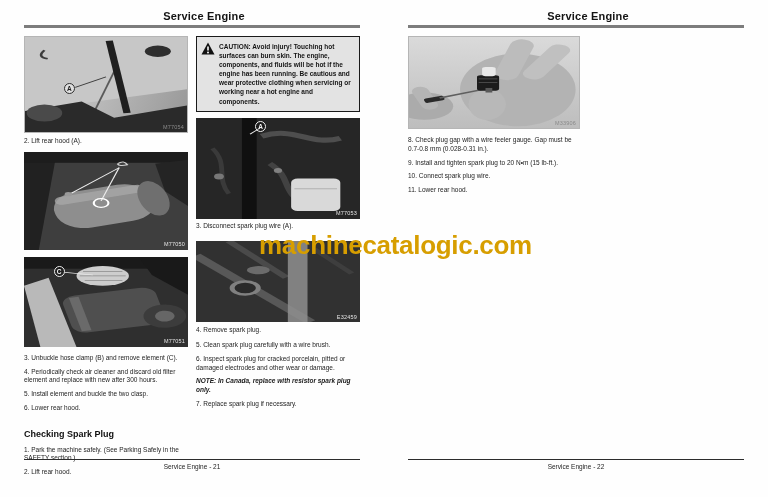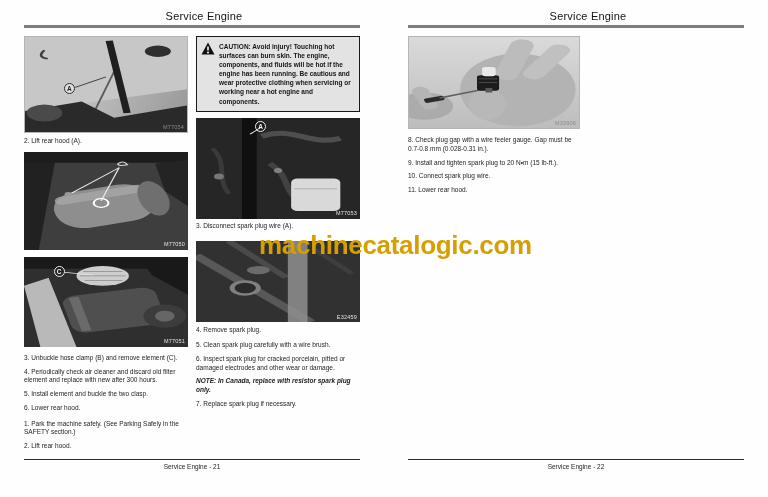--- a/index.html
+++ b/index.html
@@ -8,21 +8,21 @@
     background:#ffffff;
     font-family:"Liberation Sans","DejaVu Sans",sans-serif;
     position:relative; overflow:hidden;
     color:#1a1a1a;
   }
   .sheet { position:absolute; inset:0; background:#fefefe; }
   .page { position:absolute; top:0; width:384px; height:497px; }
   .page-left  { left:0; }
   .page-right { left:384px; }
 
-  .page-title { text-align:center; font-weight:normal; font-size:11px; color:#141414; padding-top:10px; letter-spacing:0.2px;padding-left:24px; }
+  .page-title { text-align:center; font-weight:bold; font-size:11px; color:#141414; padding-top:10px; letter-spacing:0.2px;padding-left:24px; }
   .header-rule { height:3px; background:#7d7d7d; margin:3px 24px 0 24px; }
 
   .cols { display:flex; gap:8px; padding:8px 24px 0 24px; }
   .col  { width:164px; }
   .single-col { width:172px; margin:8px 0 0 24px; }
 
   .step, .caption {
     font-size:6.5px; line-height:1.35; color:#1c1c1c; margin-top:5px;
   }
   .caption { margin-top:4px; }
@@ -137,20 +137,21 @@
           </svg>
           <span class="callout callout-light" style="left:18%; top:10%;">C</span>
           <span class="fig-id">M77051</span>
         </div>
 
         <div class="step" style="margin-top:7px;">3. Unbuckle hose clamp (B) and remove element (C).</div>
         <div class="step">4. Periodically check air cleaner and discard old filter element and replace with new after 300 hours.</div>
         <div class="step">5. Install element and buckle the two clasp.</div>
         <div class="step">6. Lower rear hood.</div>
 
+        <div class="section-heading">Checking Spark Plug</div>
         <div class="step" style="margin-top:7px;">1. Park the machine safely. (See Parking Safely in the SAFETY section.)</div>
         <div class="step">2. Lift rear hood.</div>
       </div>
 
       <div class="col">
 
         <div class="caution-box">
           <svg class="warn-icon" viewBox="0 0 16 15">
             <polygon points="8,0.5 15.5,14.5 0.5,14.5" fill="#111111"></polygon>
             <rect x="7.1" y="5" width="1.8" height="5" rx="0.9" fill="#ffffff"></rect>

